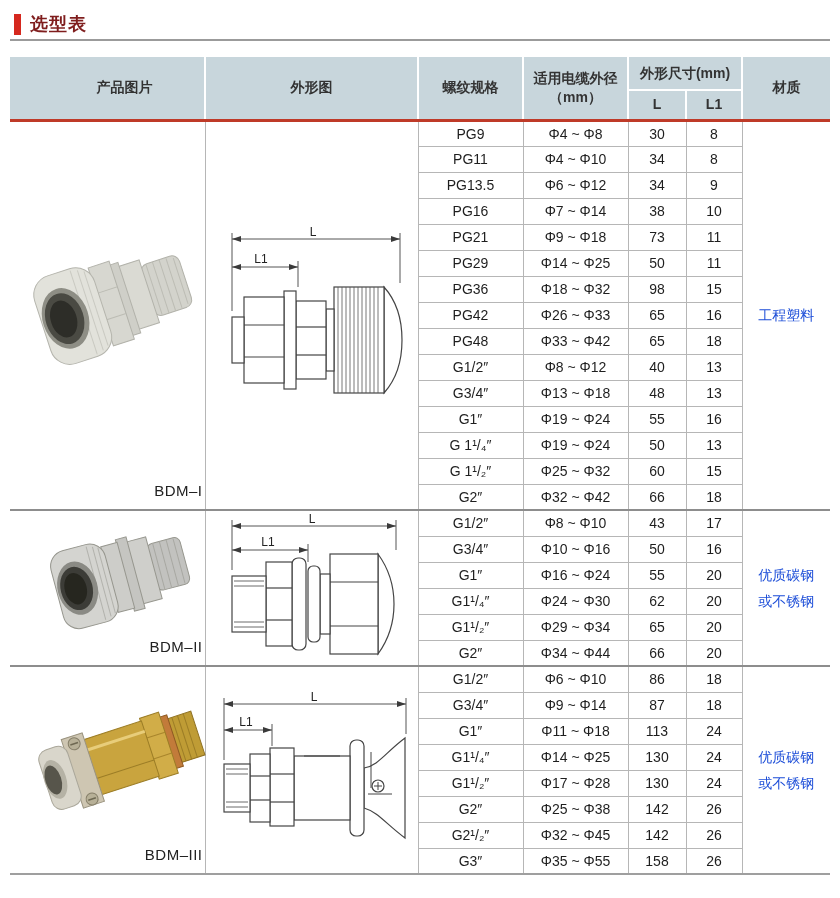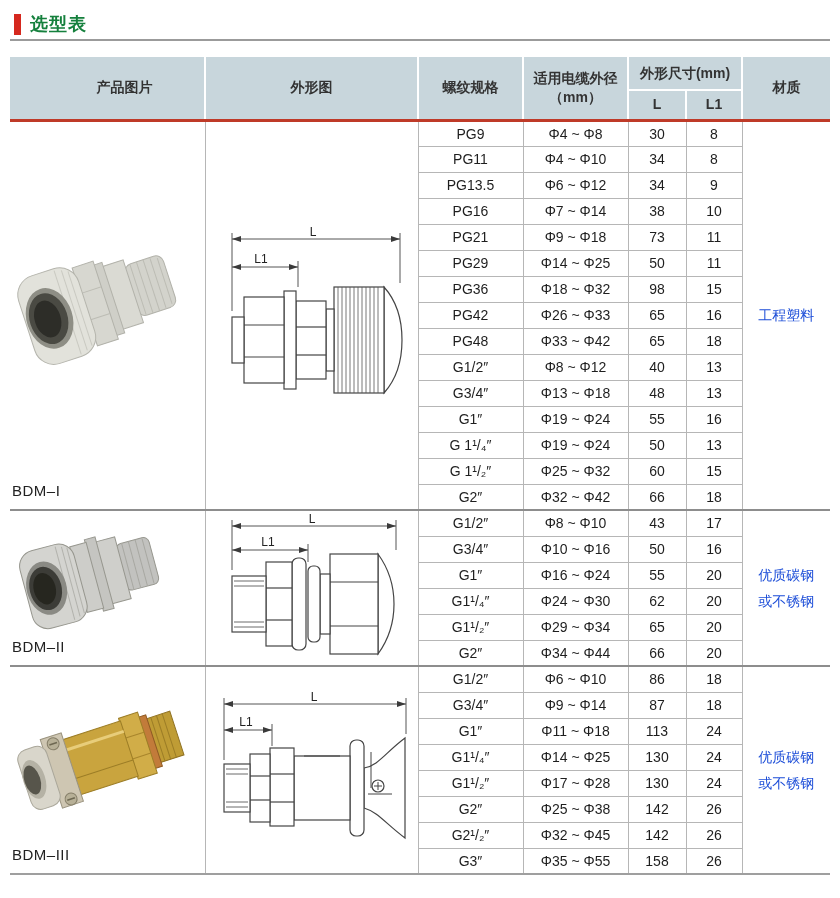--- a/index.html
+++ b/index.html
@@ -3,42 +3,42 @@
 <meta charset="utf-8">
 <style>
   * { margin:0; padding:0; box-sizing:border-box; }
   body { background:#fff; }
   .page { position:relative; width:840px; height:898px; background:#fff;
           font-family:"Liberation Sans","DejaVu Sans",sans-serif; color:#222; overflow:hidden; }
 
   
   .title-row { position:absolute; top:12px; left:14px; display:flex; align-items:center; }
   .title-bar { width:7px; height:21px; background:#d5281e; margin-right:9px; }
-  .page-title { font-size:18px; font-weight:bold; color:#15803d; letter-spacing:1px; }
+  .page-title { font-size:18px; font-weight:bold; color:#7f1d1d; letter-spacing:1px; }
   .title-underline { position:absolute; top:39px; left:10px; width:820px; height:2px; background:#9b9b9b; }
 
   
   table.sel { position:absolute; top:57px; left:10px; width:820px; border-collapse:collapse; table-layout:fixed; }
   th { background:#c8d6dc; border:2px solid #fff; font-size:14px; font-weight:bold; color:#333;
        text-align:center; vertical-align:middle; line-height:1.35; padding:2px 0; }
   thead tr:first-child th { border-top:0; }
   th.first { border-left:0;padding-left:35px; }
   th.last { border-right:0;margin-top:11px; }
   th.redb { border-bottom:3px solid #bf3a28; }
   thead tr:first-child th { height:33px; }
   thead tr.sub th { height:30px; }
 
   td { border:1px solid #b6b6b6; height:26px; font-size:14px; color:#1e1e1e;
        text-align:center; vertical-align:middle; padding:0 2px; }
   td.col-photo { border-left:0; }
   td.col-material { border-right:0; }
   tr.group-sep td { border-top:2px solid #8d8d8d; }
   tr.last-row td, td.bottom-edge { border-bottom:2px solid #9f9f9f; }
 
-  .product-cell { height:100%; display:flex; flex-direction:column; align-items:flex-start; }
+  .product-cell { height:100%; display:flex; flex-direction:column; align-items:flex-end; }
   .photo-wrap { flex:1; display:flex; align-items:center; justify-content:center; }
   .model-label { font-size:15px; color:#222; margin-bottom:10px; letter-spacing:0.5px; }
   .outline-cell { display:flex; align-items:center; justify-content:center; height:100%; }
   .mat-line { font-size:14px; color:#1d4ed8; line-height:1.2; margin:9px 0; }
   svg { display:block; overflow:visible; }
   svg text { font-family:"Liberation Sans","DejaVu Sans",sans-serif; }
 </style>
 </head>
 <body>
 

